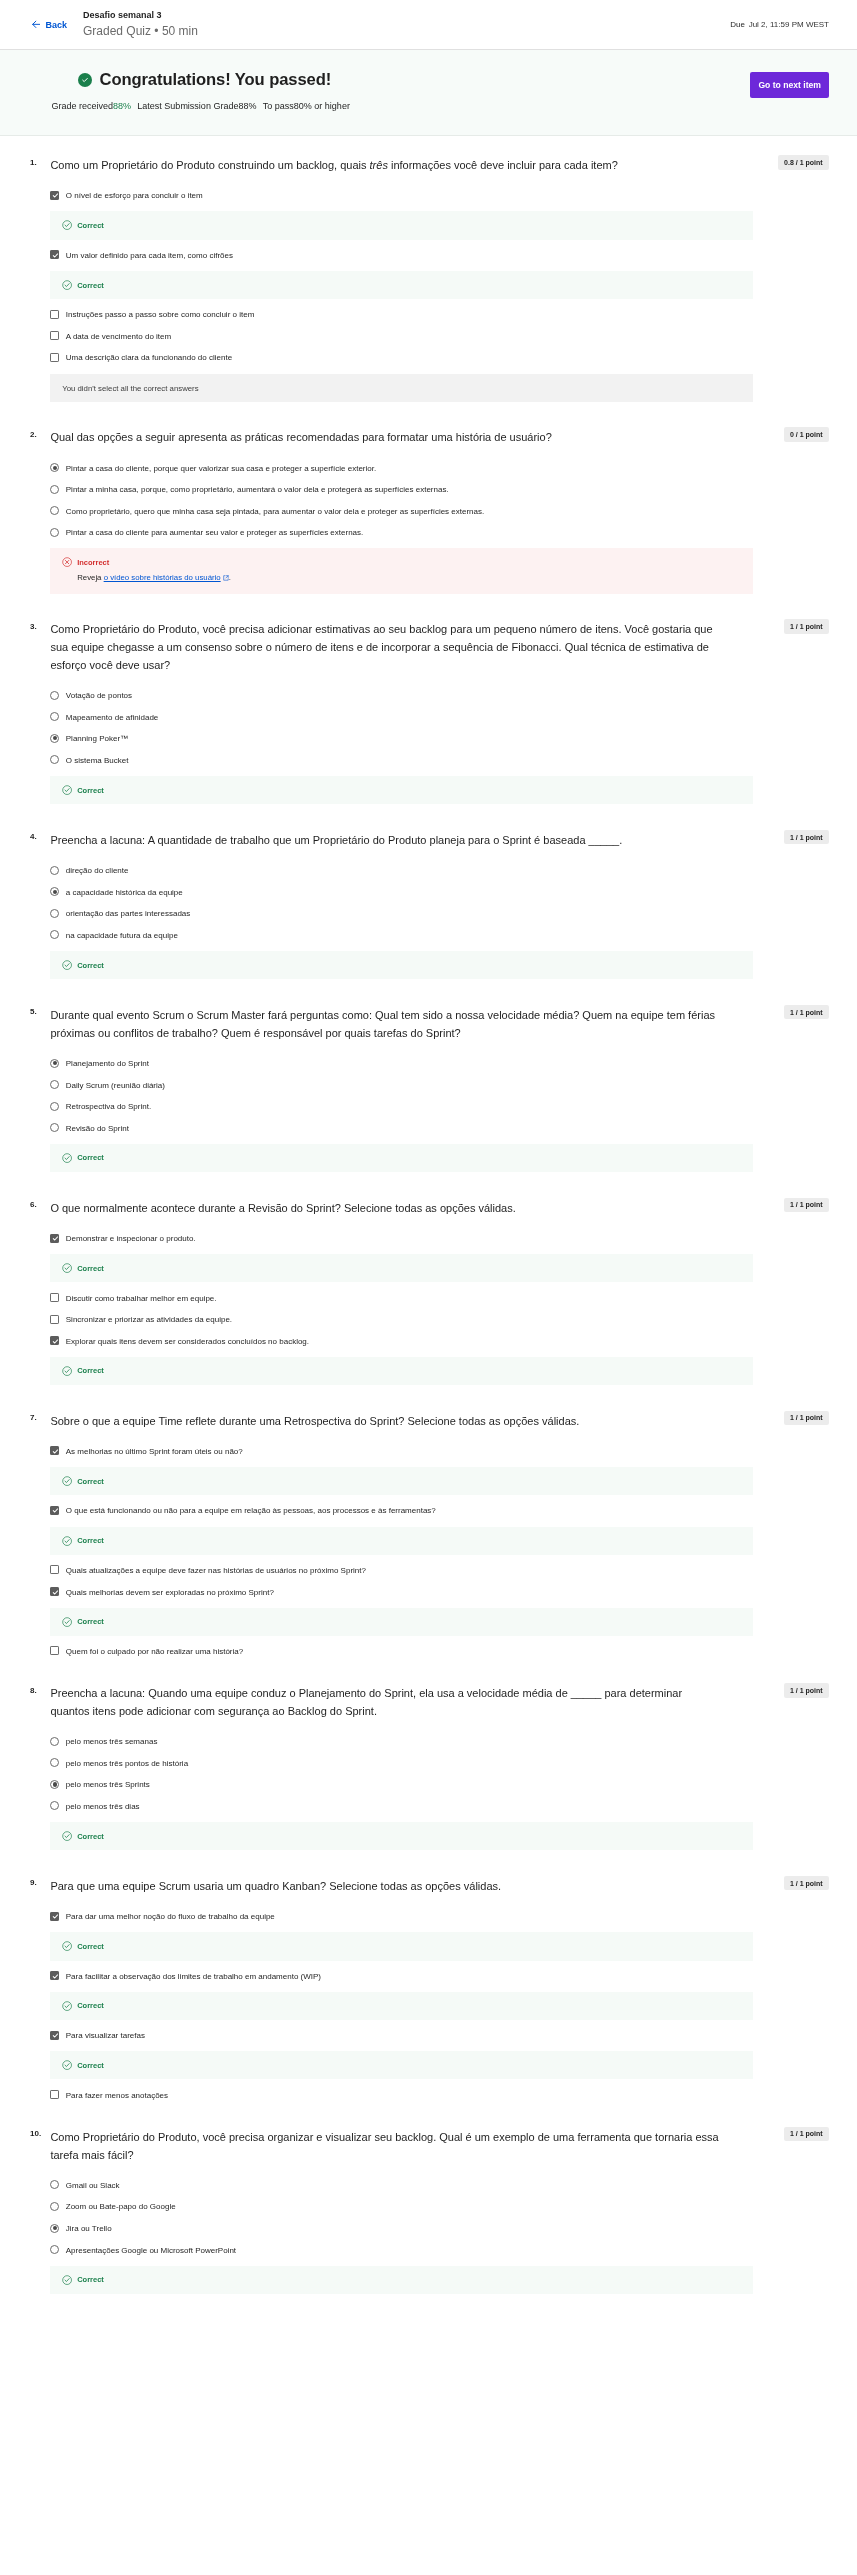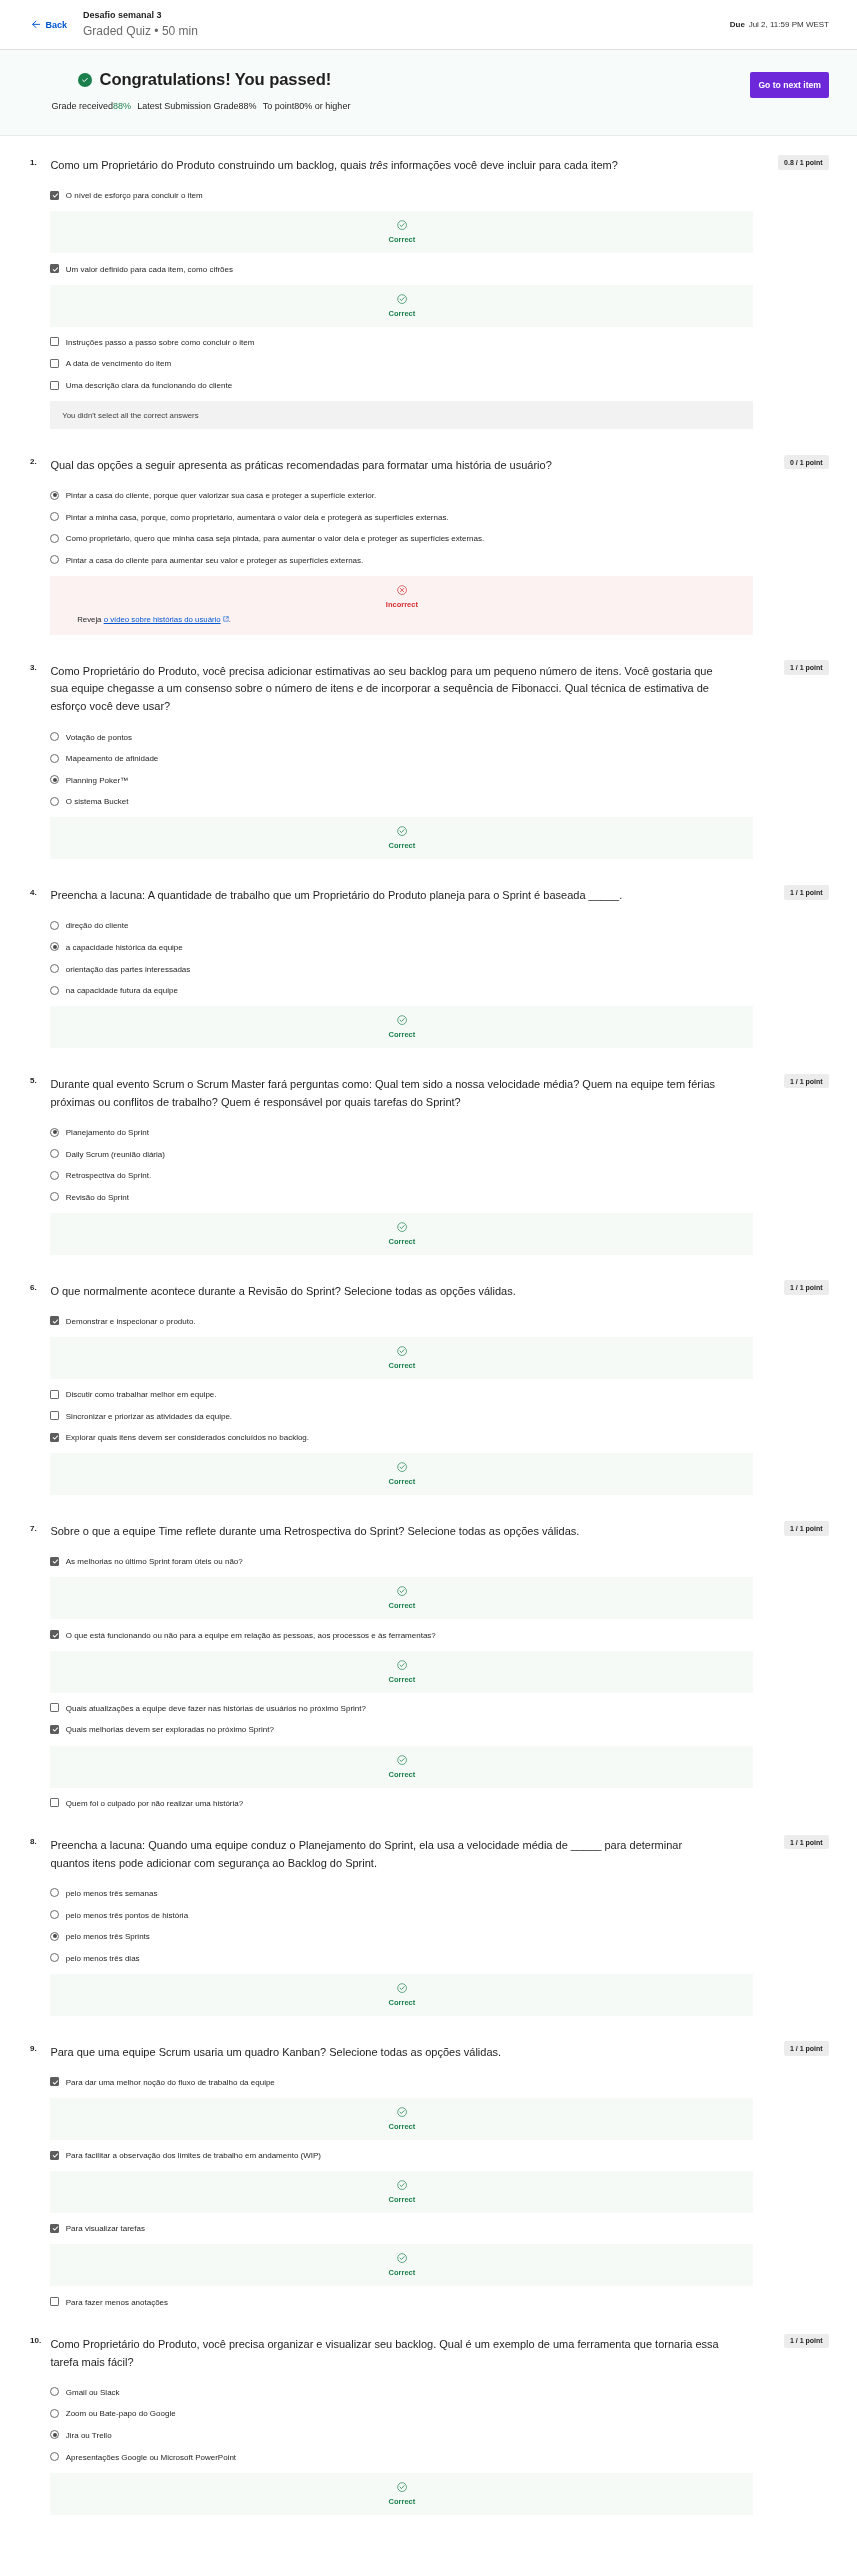--- a/index.html
+++ b/index.html
@@ -42,21 +42,21 @@
     color: #6b6b6b;
     line-height: 1.4;
     margin-top: 1.1px;
   }
   .due-block {
     margin-left: auto;
     font-size: 8px;
     color: #1f1f1f;
     white-space: nowrap;
   }
-  .due-label { font-weight: 700; margin-right: 3.8px; }
+  .due-label { font-weight: 400; margin-right: 3.8px; }
   .due-value { color: #333; }
 
   
   .banner {
     background: #f7fbf9;
     padding: 20.4px 29px 23.6px 30px;
     display: flex;
     align-items: flex-start;
     border-bottom: 0.5px solid #e6ebe8;
   }
@@ -197,21 +197,20 @@
     padding: 9px 11.8px;
     width: 703px;
     max-width: 100%;
   }
   .fb.correct { background: #f5faf7; }
   .fb.incorrect { background: #fdf2f2; }
   .fb-head {
     display: flex;
     align-items: center;
     gap: 4.8px;
-    flex-direction: column;
   }
   .fb-icon { width: 10.2px; height: 10.2px; flex: 0 0 10.2px; display: block; }
   .fb-text {
     font-size: 7.5px;
     font-weight: 700;
   }
   .fb.correct .fb-text { color: #1a7f4b; }
   .fb.incorrect .fb-text { color: #d32f2f; }
   .fb-body {
     margin-top: 4.8px;
@@ -261,21 +260,21 @@
       </span>
       <span class="congrats">Congratulations! You passed!</span>
     </div>
     <div class="grade-row">
       <span class="lbl">Grade received</span>
       <span class="val-green">88%</span>
       <span class="sep"></span>
       <span class="lbl">Latest Submission Grade</span>
       <span class="val">88%</span>
       <span class="sep"></span>
-      <span class="lbl">To point</span>
+      <span class="lbl">To pass</span>
       <span class="val">80% or higher</span>
     </div>
   </div>
   <button class="next-btn">Go to next item</button>
 </div>
 
 <div class="questions" id="questions-root">
     <div class="question">
       <div class="q-head">
         <div class="q-num">1.</div>

